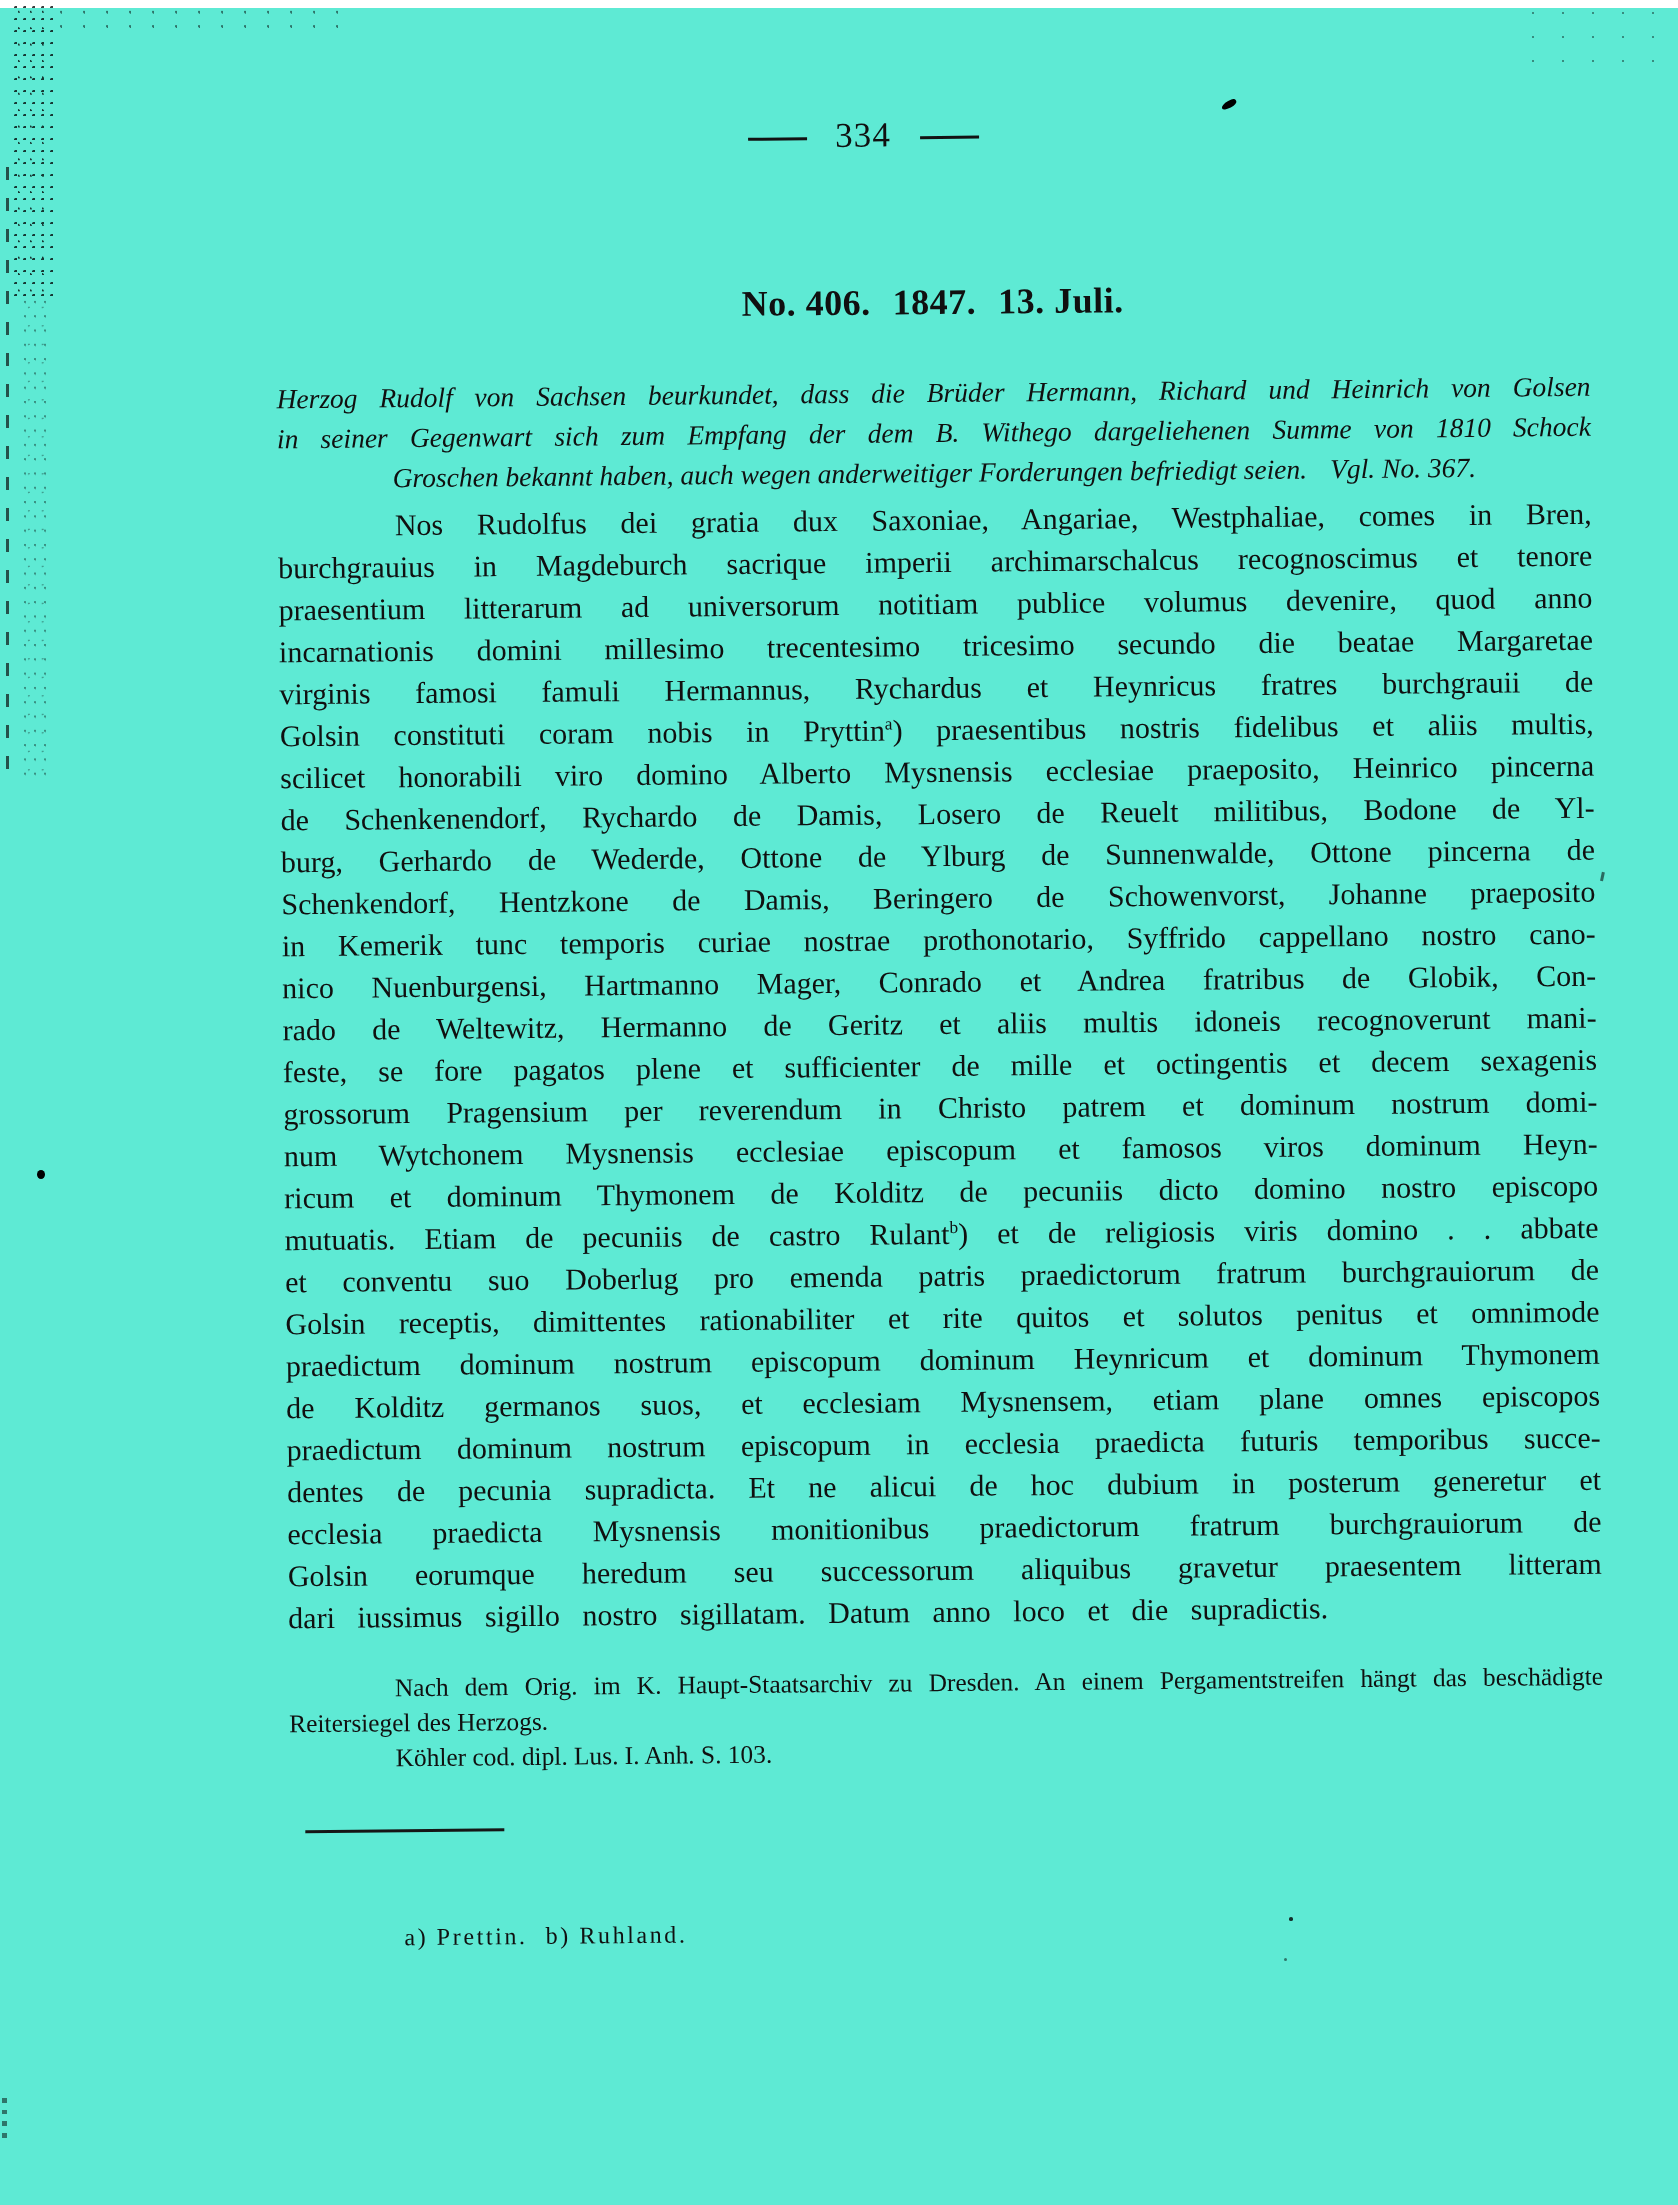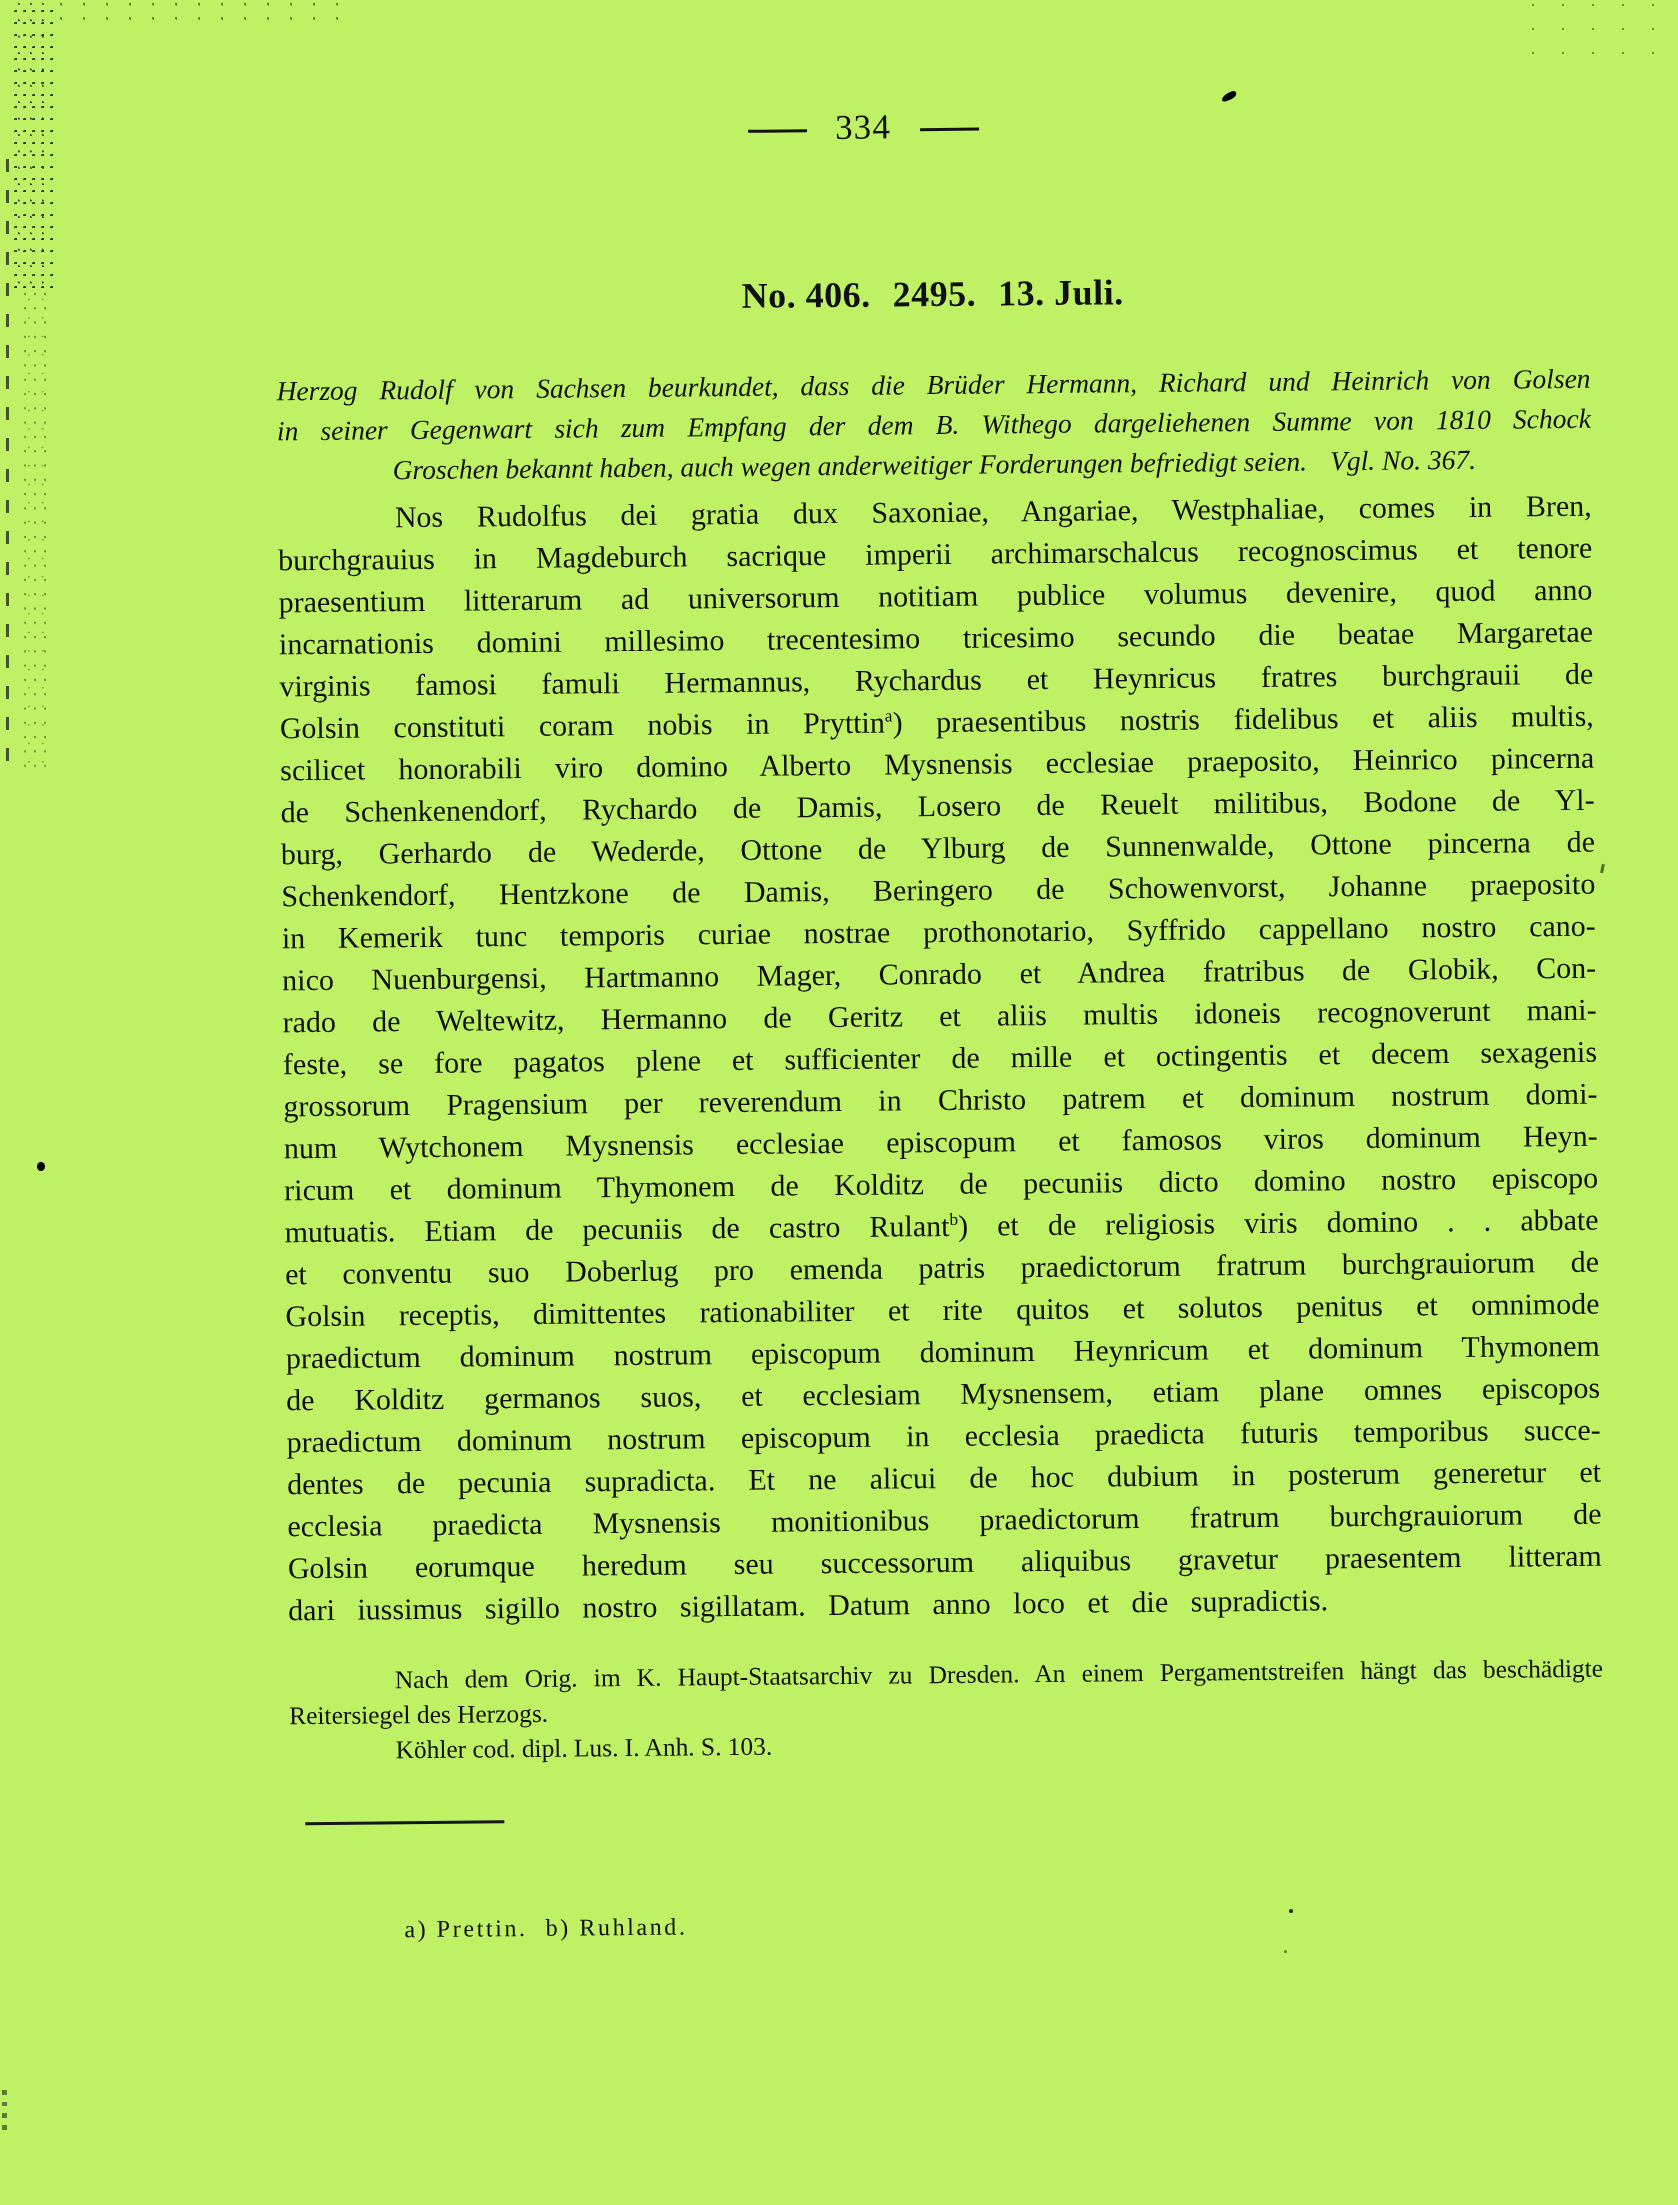--- a/index.html
+++ b/index.html
@@ -11,21 +11,22 @@
     overflow: hidden;
   }
   body {
     font-family: "Liberation Serif", "DejaVu Serif", serif;
     color: #101010;
     position: relative;
   }
   .sheet {
     position: absolute;
     inset: 0;
-    background: #bef264;
+    background: #5eead4;
+    margin-top: 8px;
   }
   
   .content {
     position: absolute;
     left: 283px;
     top: 0;
     width: 1314px;
     height: 2205px;
     transform: rotate(-0.55deg);
     transform-origin: 50% 48%;
@@ -200,21 +201,21 @@
   <div class="artifact corner-bl"></div>
 
   <div class="content">
 
     <div class="folio">
       <span class="folio-rule"></span>
       <span class="folio-number">334</span>
       <span class="folio-rule"></span>
     </div>
 
-    <div class="heading"><span>No. 406.</span><span class="gap"></span><span>2495.</span><span class="gap"></span><span>13. Juli.</span></div>
+    <div class="heading"><span>No. 406.</span><span class="gap"></span><span>1847.</span><span class="gap"></span><span>13. Juli.</span></div>
 
     <div class="summary">
       <div class="jline">Herzog Rudolf von Sachsen beurkundet, dass die Brüder Hermann, Richard und Heinrich von Golsen</div>
       <div class="jline">in seiner Gegenwart sich zum Empfang der dem B. Withego dargeliehenen Summe von 1810 Schock</div>
       <div class="cline"><span>Groschen bekannt haben, auch wegen anderweitiger Forderungen befriedigt seien.</span><span class="ref-gap"></span><span>Vgl. No. 367.</span></div>
     </div>
 
     <div class="bodytext">
       <div class="bline first">Nos Rudolfus dei gratia dux Saxoniae, Angariae, Westphaliae, comes in Bren,</div>
       <div class="bline">burchgrauius in Magdeburch sacrique imperii archimarschalcus recognoscimus et tenore</div>

